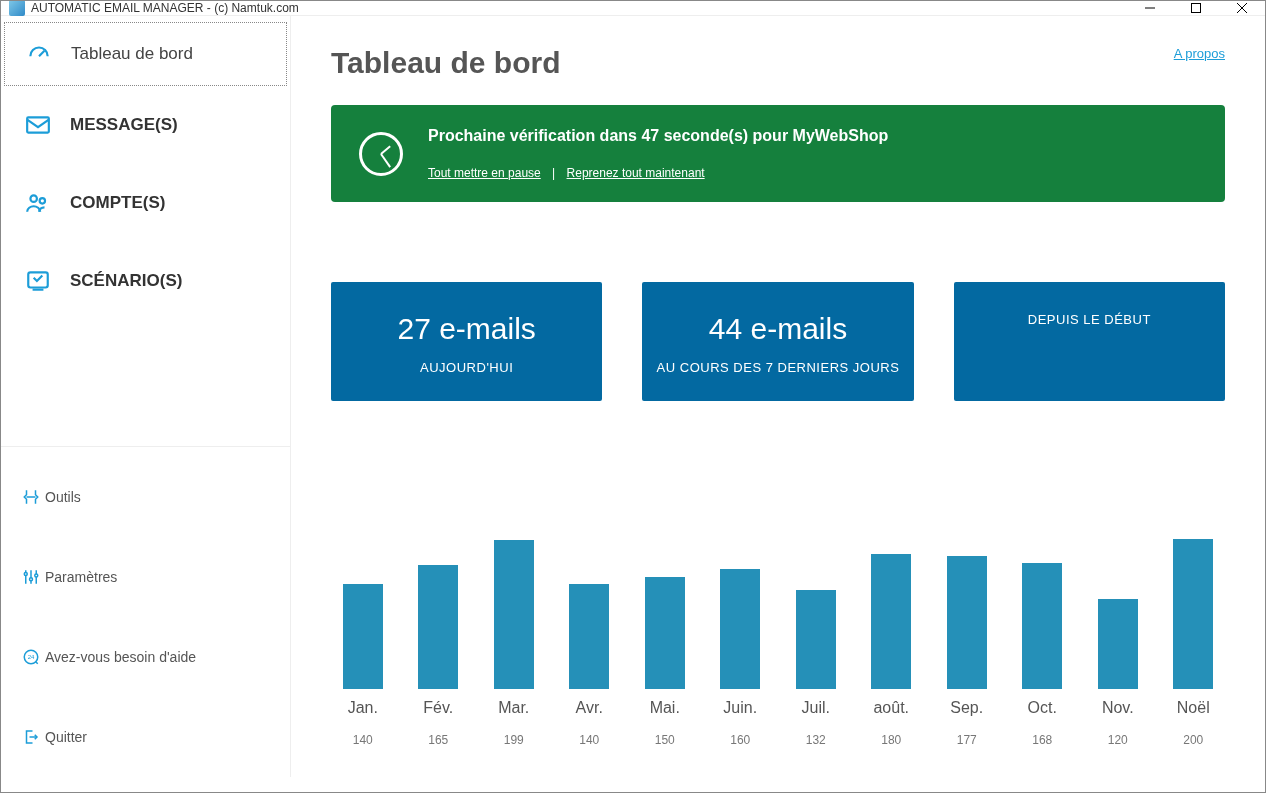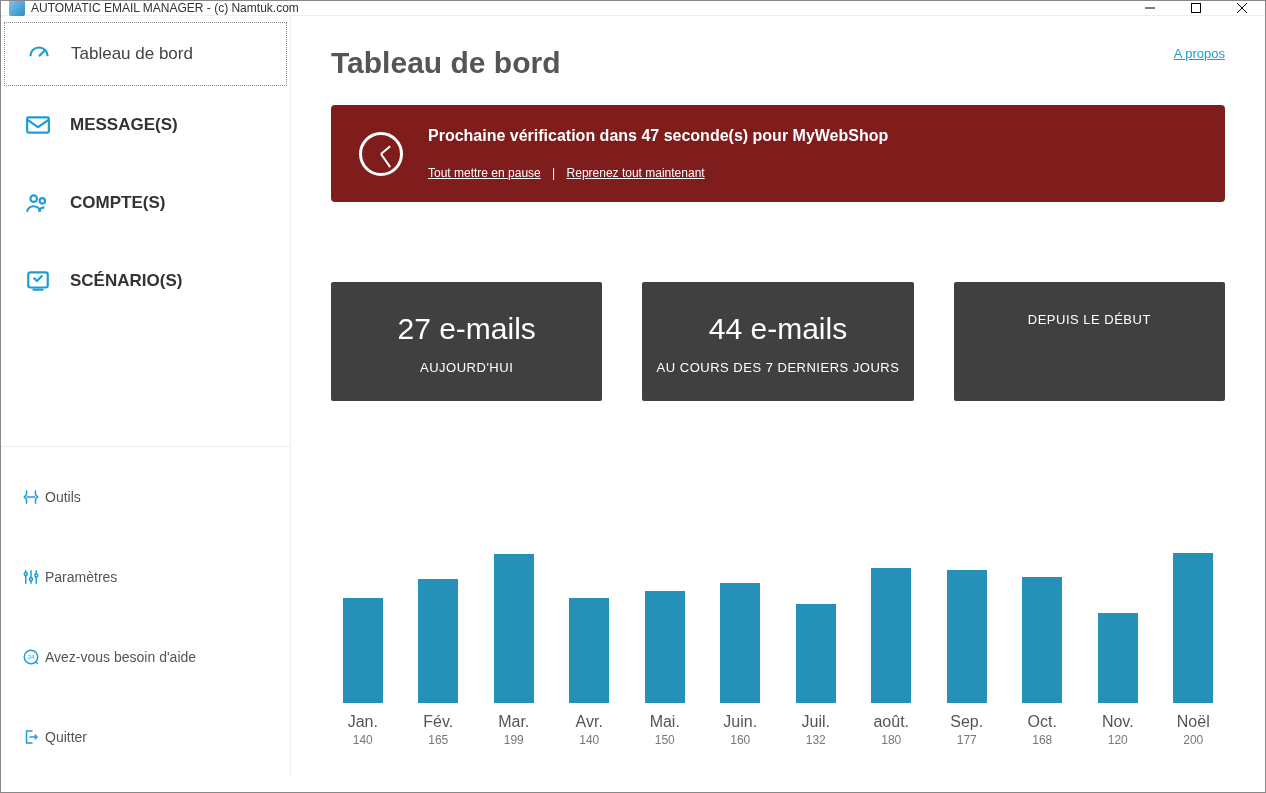--- a/index.html
+++ b/index.html
@@ -112,21 +112,21 @@
   }
   .about-link {
     color:#1c9dd8;
     font-size:13px;
     text-decoration:underline;
     cursor:pointer;
   }
 
   
   .banner {
-    background:#7f1d1d;
+    background:#15803d;
     color:#fff;
     border-radius:4px;
     padding:22px 28px;
     display:flex;
     align-items:center;
     gap:25px;
     margin-bottom:80px;
   }
   .banner .clock {
     width:44px;height:44px;
@@ -145,21 +145,21 @@
   .banner-sep { margin:0 8px; }
 
   
   .stats-row {
     display:flex;
     gap:40px;
     margin-bottom:55px;
   }
   .stat-card {
     flex:1;
-    background:#404040;
+    background:#0369a1;
     color:#fff;
     text-align:center;
     padding:30px 10px 26px;
     border-radius:2px;
   }
   .stat-value { font-size:30px; font-weight:300; margin-bottom:14px; }
   .stat-label { font-size:13px; letter-spacing:0.5px; }
 
   
   .chart {
@@ -180,21 +180,21 @@
     width:100%;
     display:flex;
     align-items:flex-end;
     justify-content:center;
   }
   .bar {
     width:40px;
     background:#2590b8;
   }
   .bar-label { margin-top:10px;font-size:16px;color:#555; }
-  .bar-value { font-size:12px;color:#777;margin-top:2px; }
+  .bar-value { font-size:12px;color:#777;margin-top:16px; }
 </style>
 </head>
 <body>
 
 <div class="titlebar">
   <div class="titlebar-left">
     <span class="titlebar-icon"></span>
     <span>AUTOMATIC EMAIL MANAGER - (c) Namtuk.com</span>
   </div>
   <div class="window-controls">

